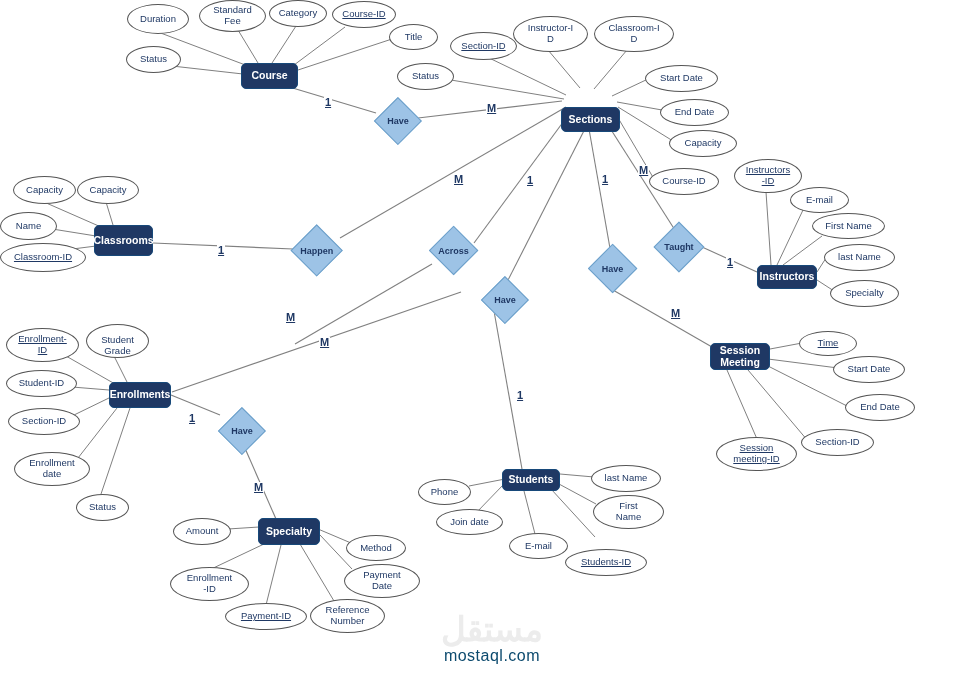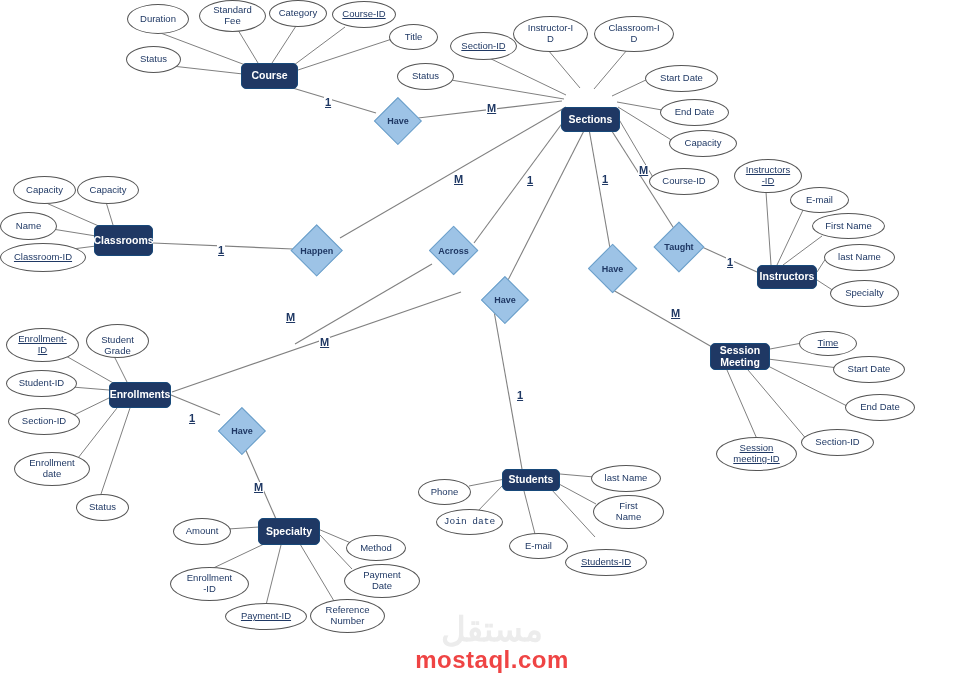--- a/index.html
+++ b/index.html
@@ -98,25 +98,24 @@
     user-select: none;
   }
   #watermark .wm-ar {
     font-size: 34px;
     color: #ececec;
     font-weight: bold;
     line-height: 1;
     direction: rtl;
   }
   #watermark .wm-lat {
-    font-size: 24px;
-    color: #ef4444;
+    font-size: 16px;
+    color: #0c4a6e;
     letter-spacing: 0.5px;
     line-height: 1.2;
-    font-weight: bold;
   }
 </style>
 </head>
 <body>
 
 <div id="canvas">
 
   <svg id="edges" viewBox="0 0 964 685" xmlns="http://www.w3.org/2000/svg">
       <line x1="158" y1="32" x2="248" y2="66" stroke="#808080" stroke-width="1"></line>
       <line x1="238" y1="30" x2="258" y2="63" stroke="#808080" stroke-width="1"></line>
@@ -306,21 +305,21 @@
       </div>
       <div class="attr" style="left: 14px; top: 452px; width: 76px; height: 34px;">
         <span>Enrollment<br>date</span>
       </div>
       <div class="attr" style="left: 76px; top: 494px; width: 53px; height: 27px;">
         <span>Status</span>
       </div>
       <div class="attr" style="left: 418px; top: 479px; width: 53px; height: 26px;">
         <span>Phone</span>
       </div>
-      <div class="attr" style="left: 436px; top: 509px; width: 67px; height: 26px; font-family: Liberation Mono, monospace;">
+      <div class="attr" style="left: 436px; top: 509px; width: 67px; height: 26px;">
         <span>Join date</span>
       </div>
       <div class="attr" style="left: 509px; top: 533px; width: 59px; height: 26px;">
         <span>E-mail</span>
       </div>
       <div class="attr key" style="left: 565px; top: 533px; width: 82px; height: 27px; margin-top: 16px;">
         <span>Students-ID</span>
       </div>
       <div class="attr" style="left: 593px; top: 495px; width: 71px; height: 34px;">
         <span>First<br>Name</span>

